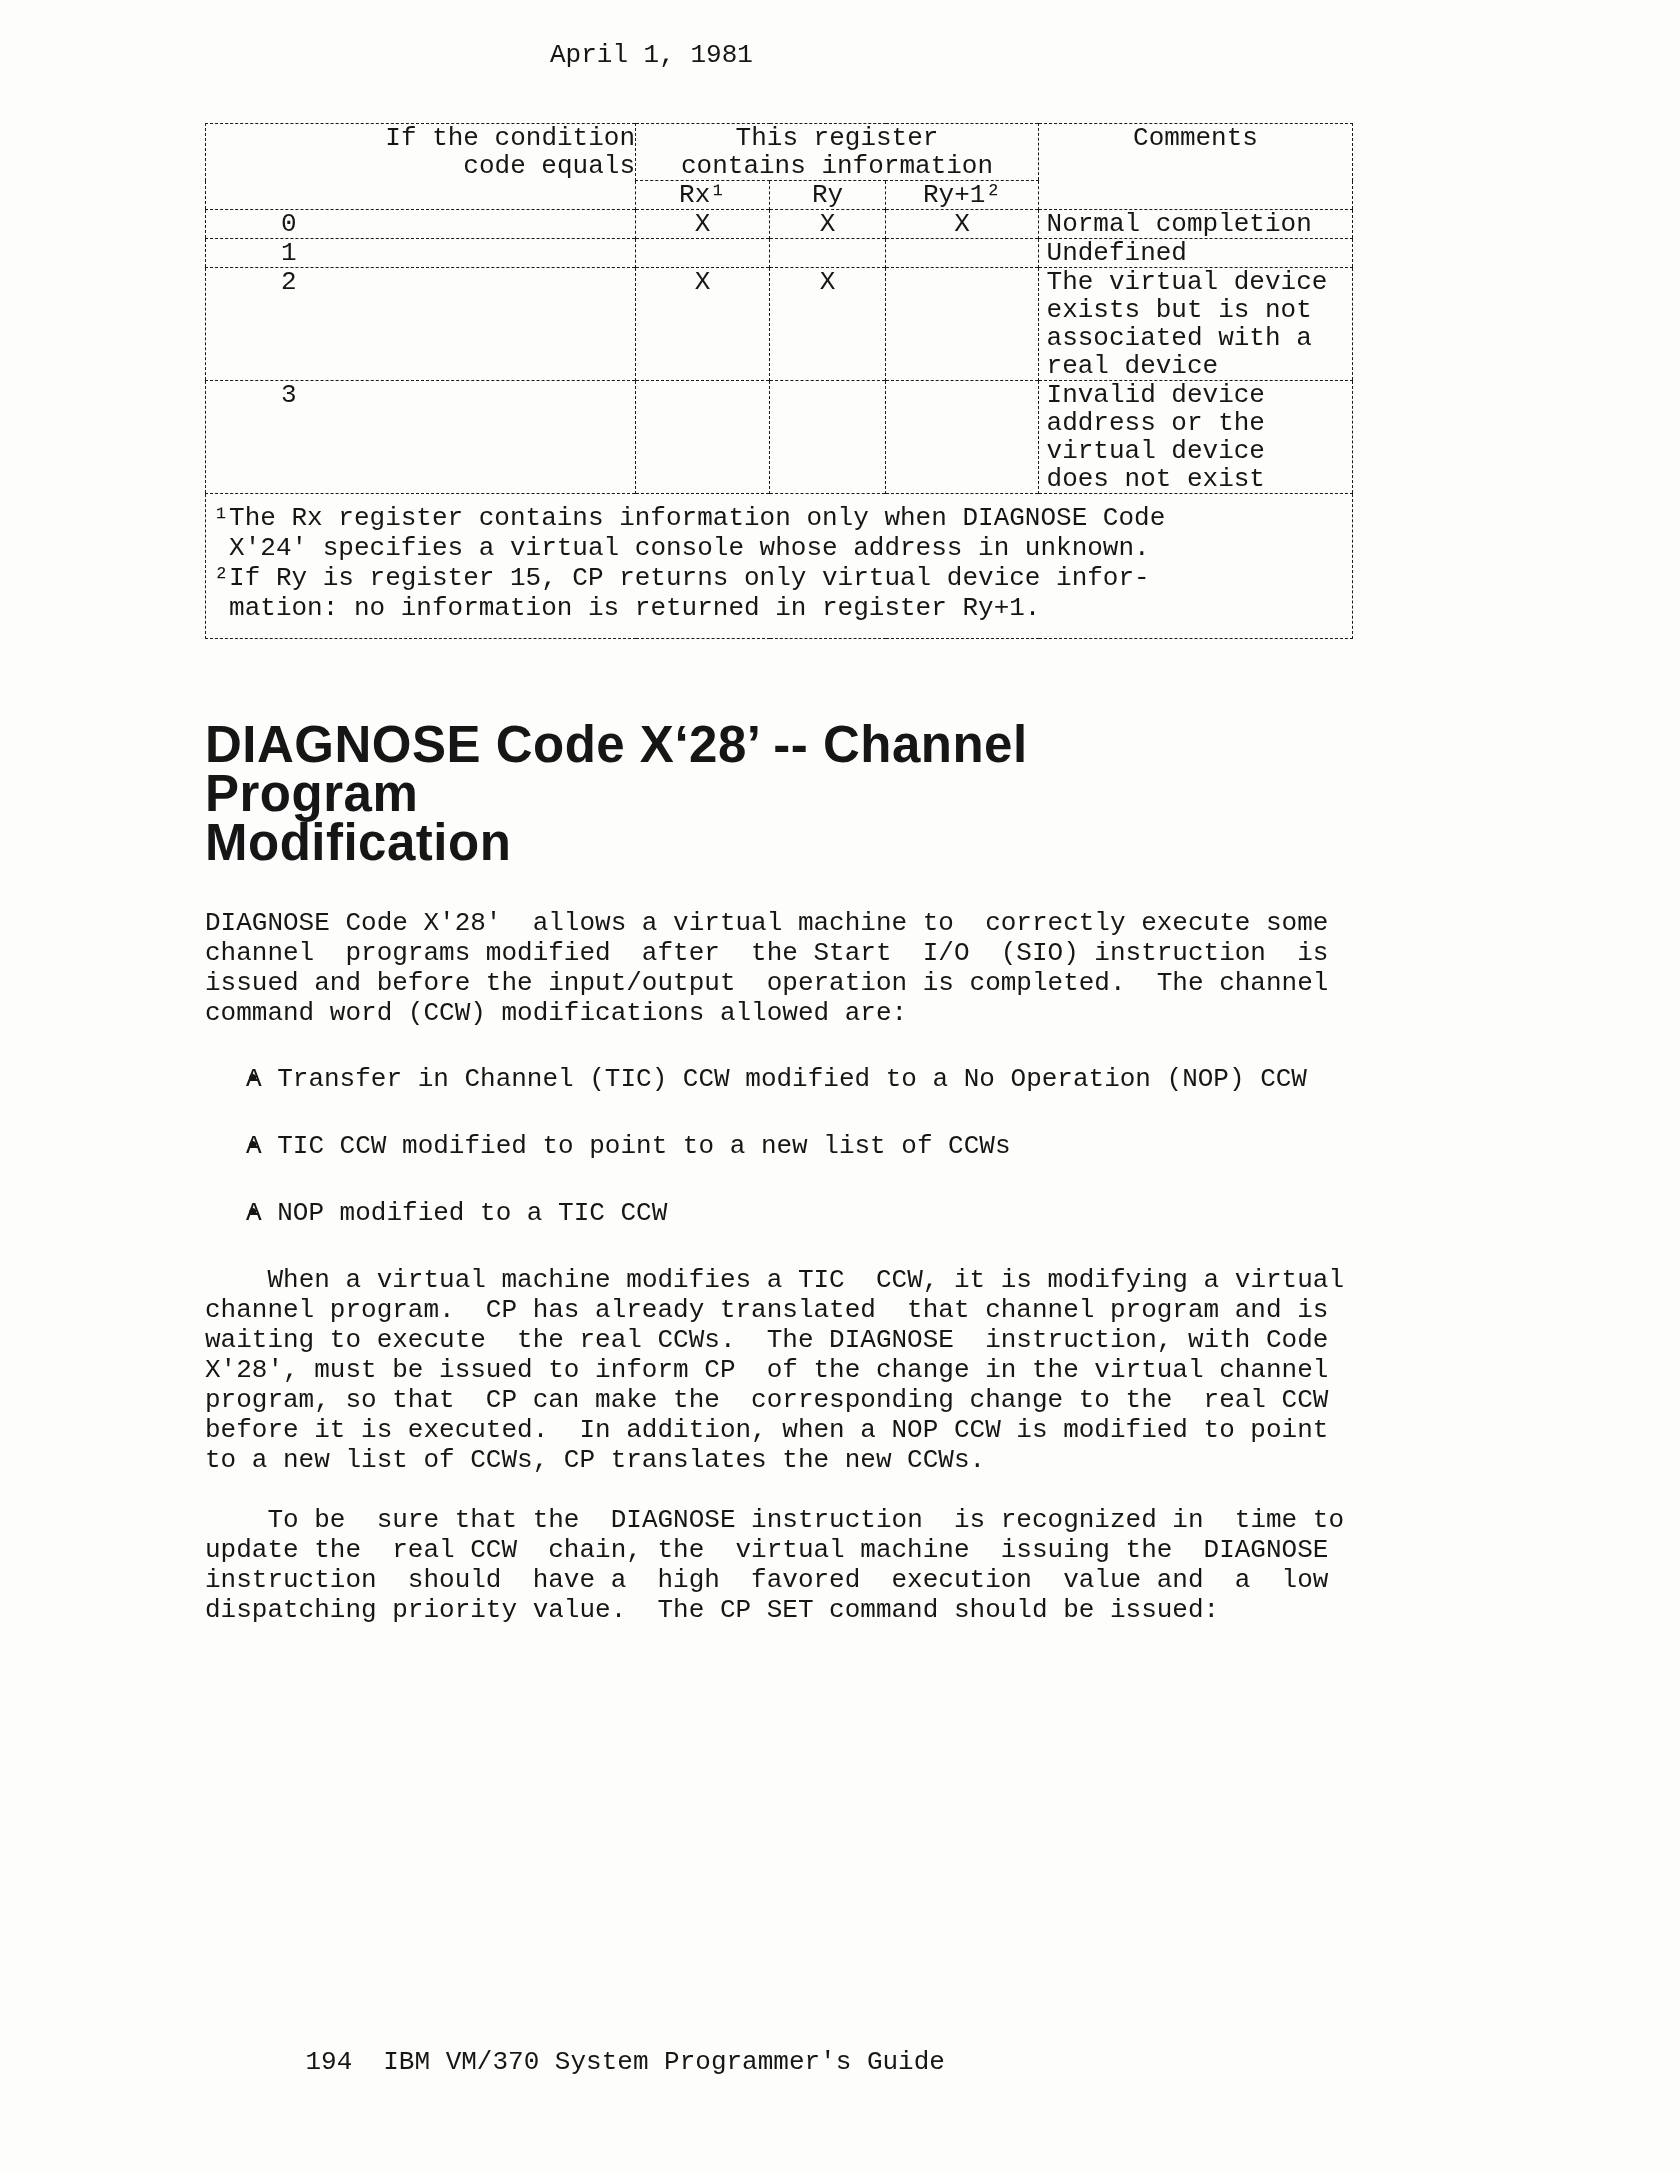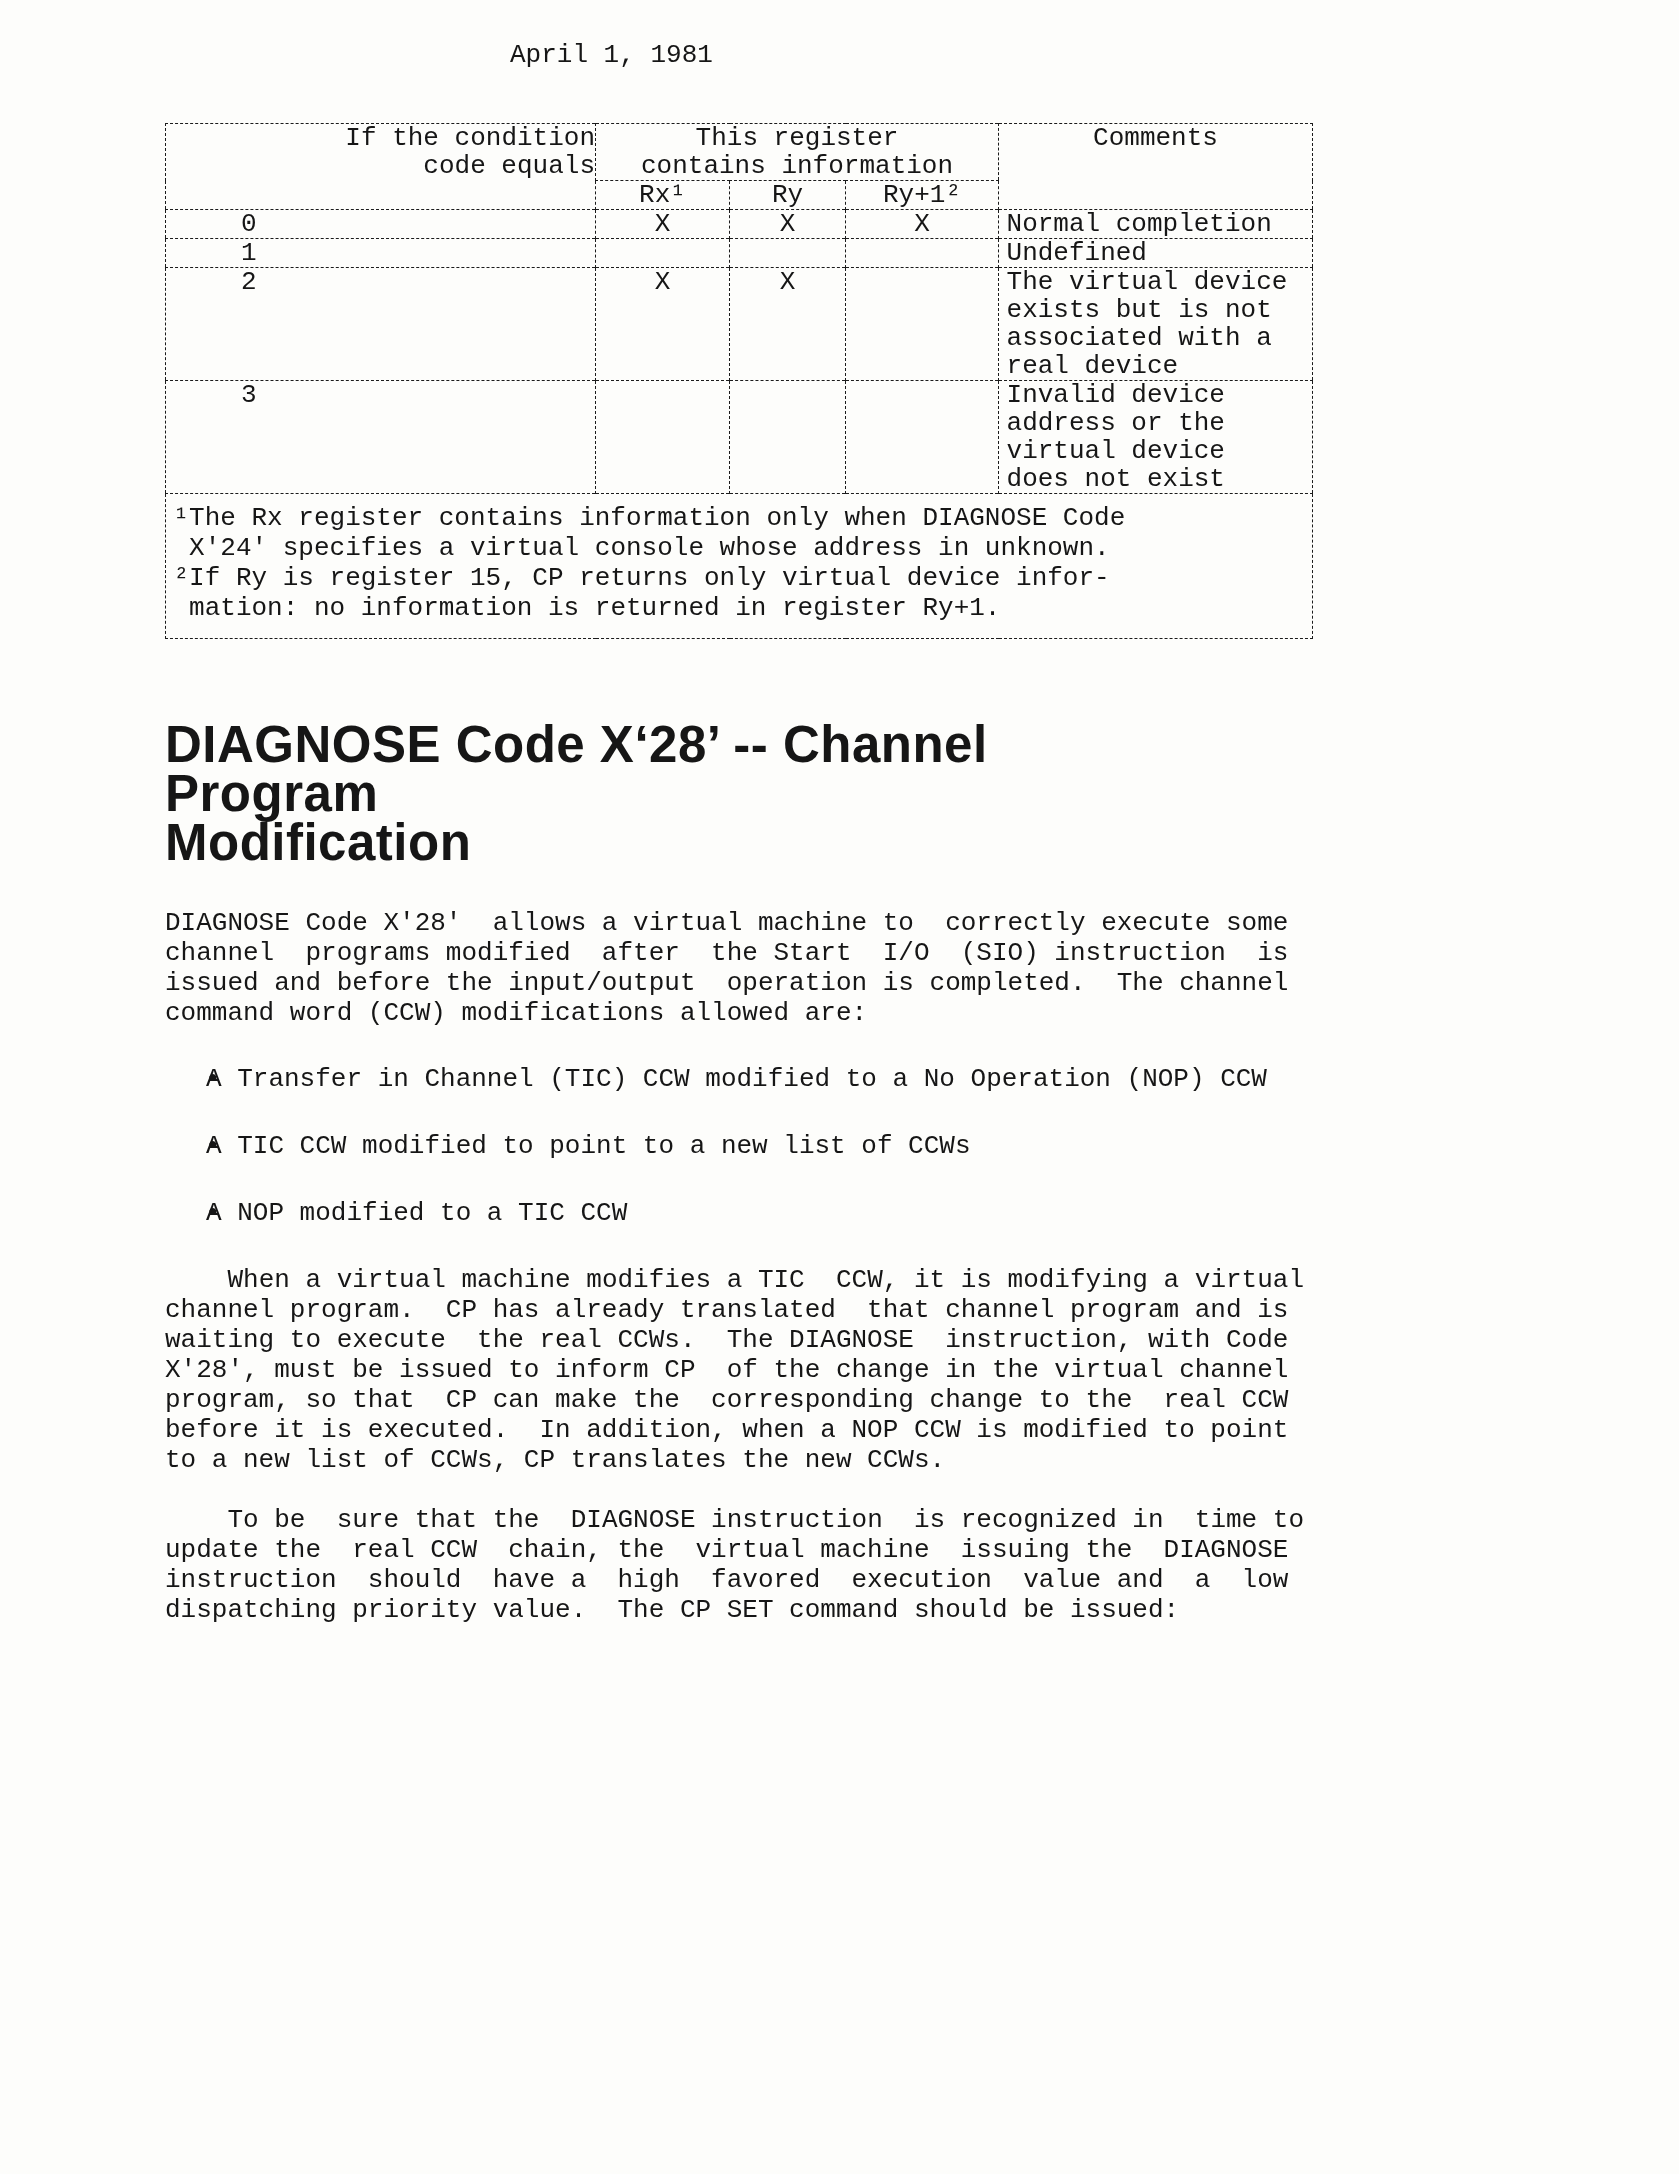--- a/index.html
+++ b/index.html
@@ -10,20 +10,21 @@
     color: #161616;
     font-family: "Liberation Mono", "DejaVu Sans Mono", monospace;
     font-size: 26px;
     line-height: 30px;
     position: relative;
     -webkit-font-smoothing: antialiased;
   }
   .page {
     position: absolute; inset: 0;
     padding: 40px 12px 0 165px;
+    margin-left: 40px;
   }
   .content { width: 1171px; }
 
   .date-line { padding-left: 345px; margin-bottom: 53px; white-space: pre; }
 
   .mono-block { white-space: pre-wrap; }
   .intro { margin-bottom: 60px; }
 
   
   table.cc-table {
@@ -209,14 +210,17 @@
 to a new list of CCWs, CP translates the new CCWs.</div>
 
     <div class="mono-block para">    To be  sure that the  DIAGNOSE instruction  is recognized in  time to
 update the  real CCW  chain, the  virtual machine  issuing the  DIAGNOSE
 instruction  should  have a  high  favored  execution  value and  a  low
 dispatching priority value.  The CP SET command should be issued:</div>
 
 
   </div>
 
+  <div class="footer">
+    <span class="page-number">194</span><span>IBM VM/370 System Programmer's Guide</span>
+  </div>
 </div>
 
 
 </body></html>

